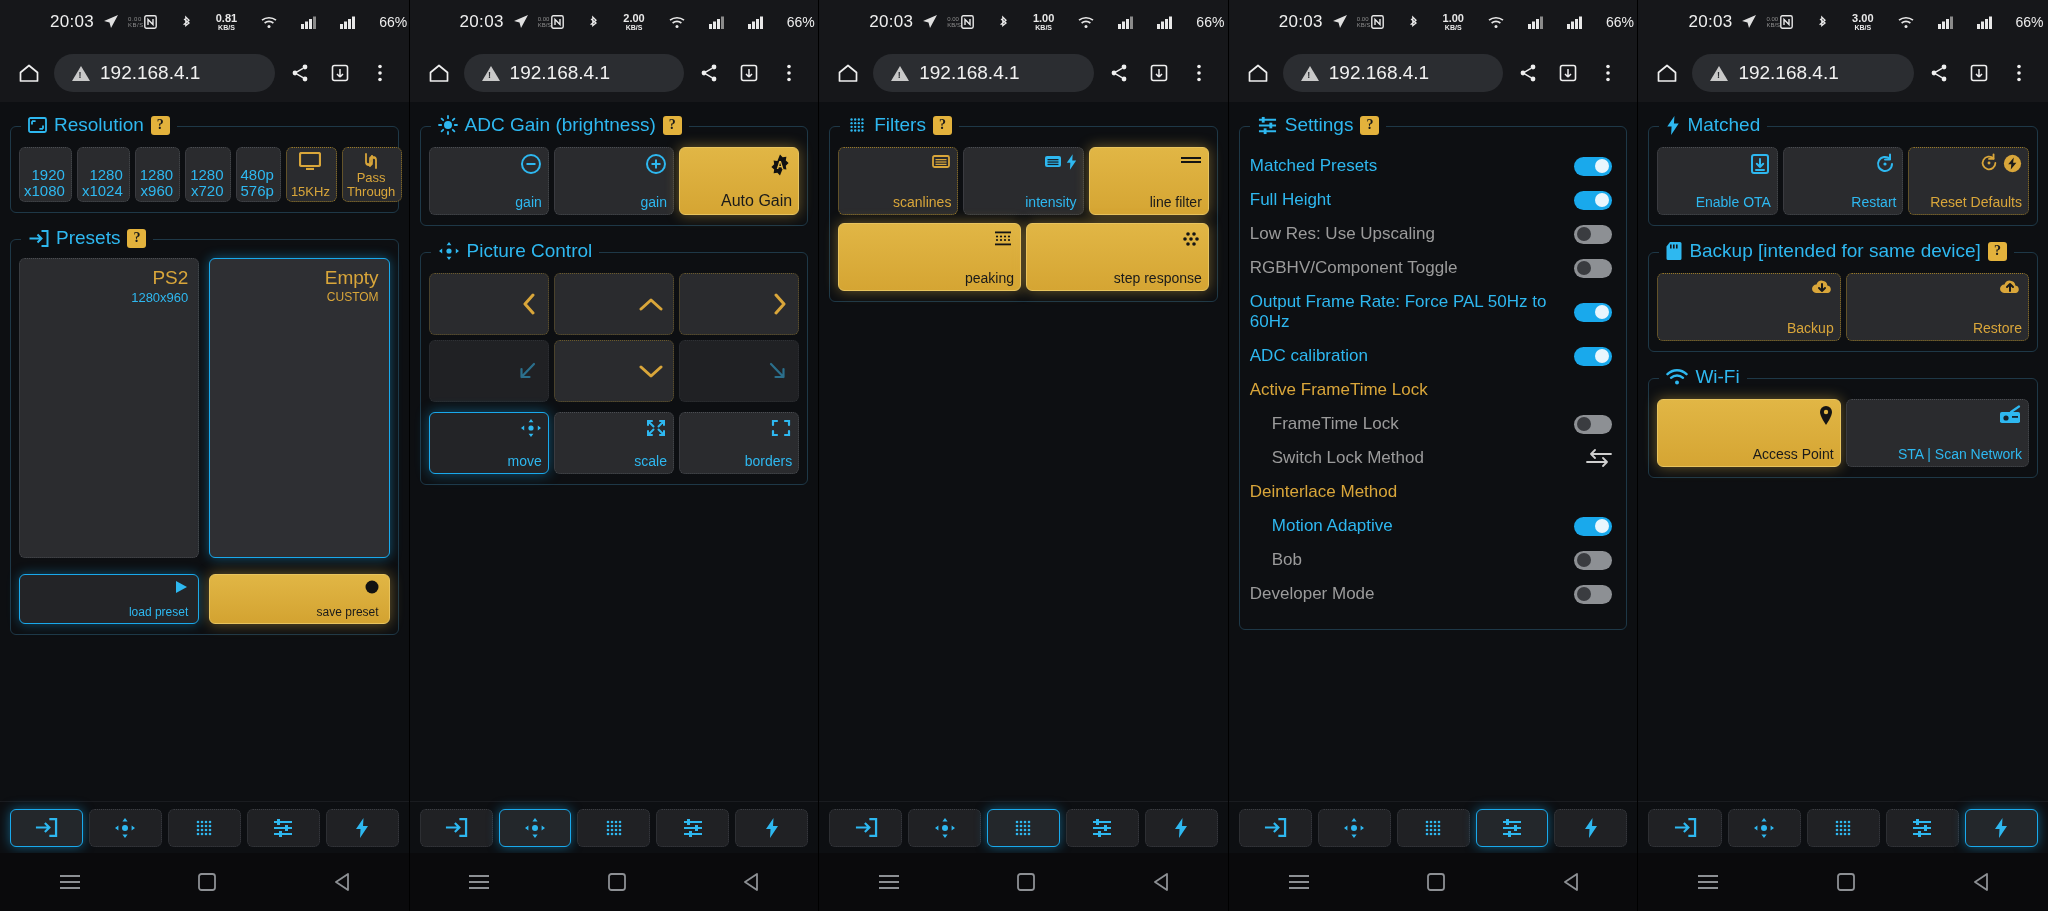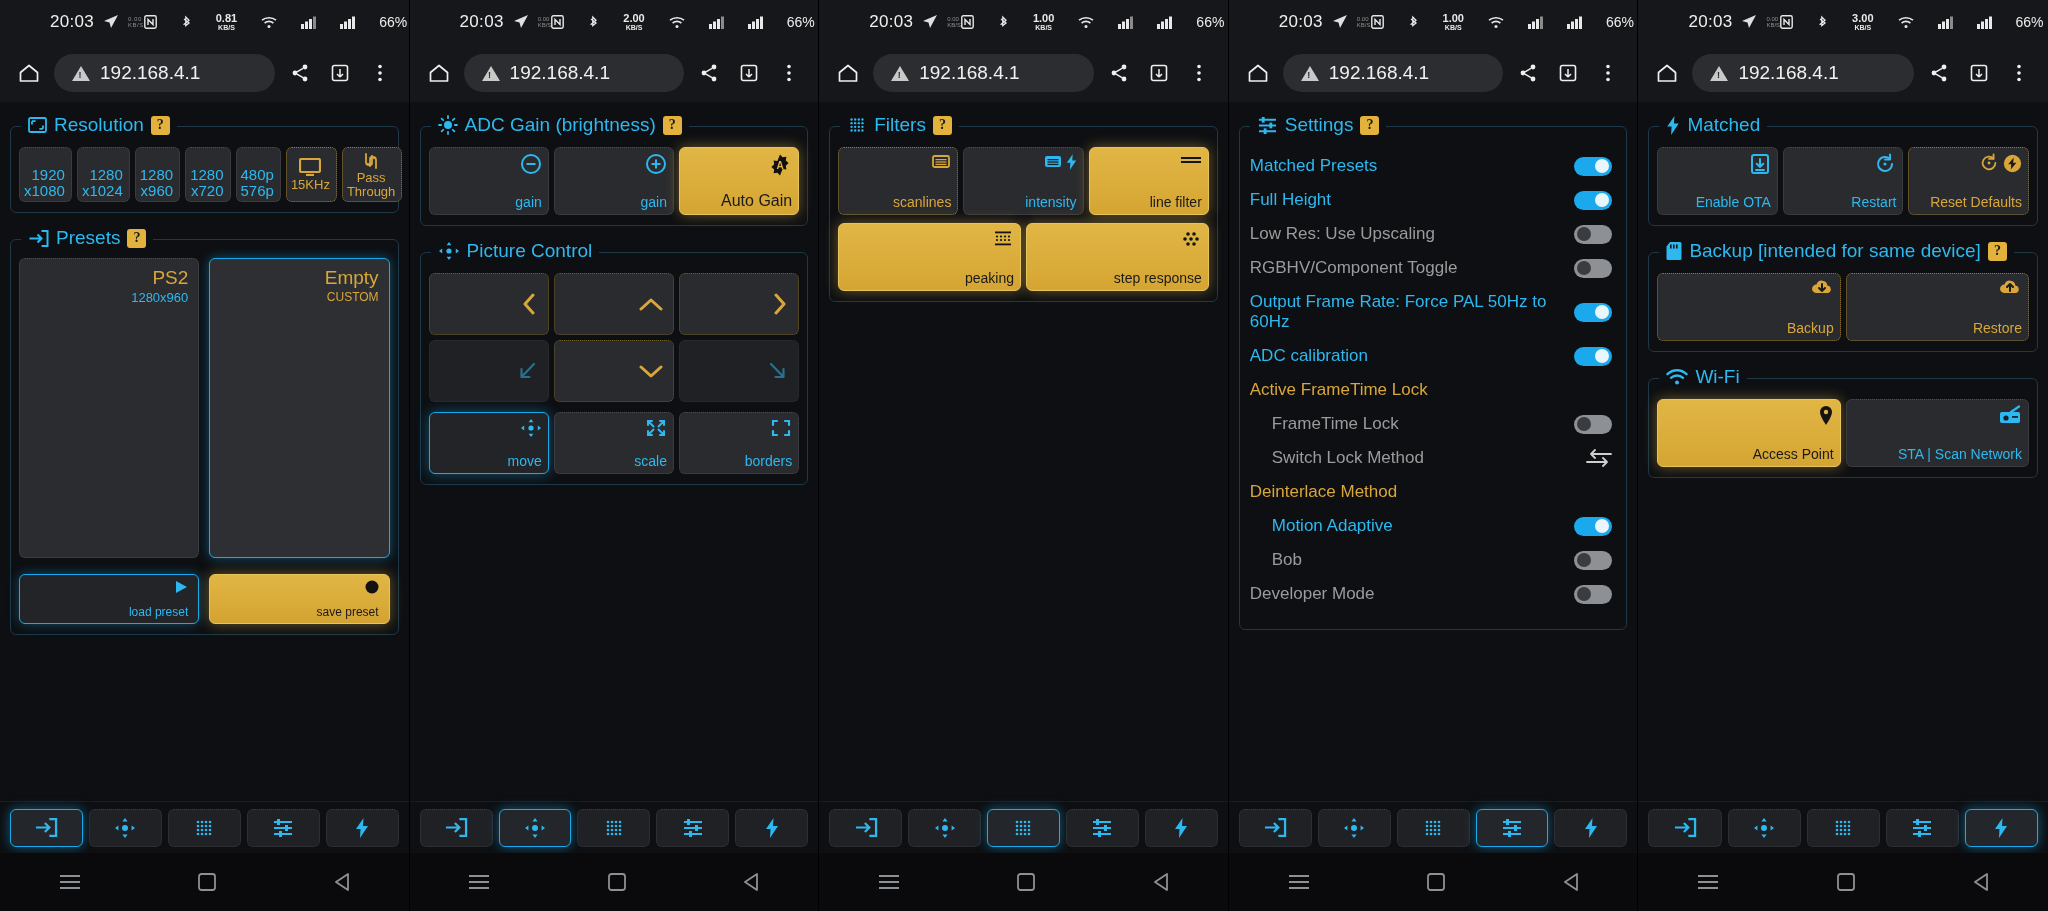--- a/index.html
+++ b/index.html
@@ -286,21 +286,21 @@
             <span>x960</span>
           </div>
           <div class="btn res-btn">
             <span>1280</span>
             <span>x720</span>
           </div>
           <div class="btn res-btn">
             <span>480p</span>
             <span>576p</span>
           </div>
-          <div class="btn res-btn small amber" style="justify-content:center">
+          <div class="btn res-btn small amber" style="justify-content:space-between">
             <span style="margin-bottom:2px">
                 <svg width="22" height="18" viewBox="0 0 22 18">
                   <rect x="1" y="1" width="20" height="13" rx="1.5" fill="none" stroke="#d9a63a" stroke-width="2.2"></rect>
                   <path d="M7 17h8" stroke="#d9a63a" stroke-width="2.2"></path>
                 </svg>
               </span>
             <span class="lab">15KHz</span>
           </div>
           <div class="btn res-btn small amber" style="justify-content:center">
             <span style="margin-bottom:1px">

